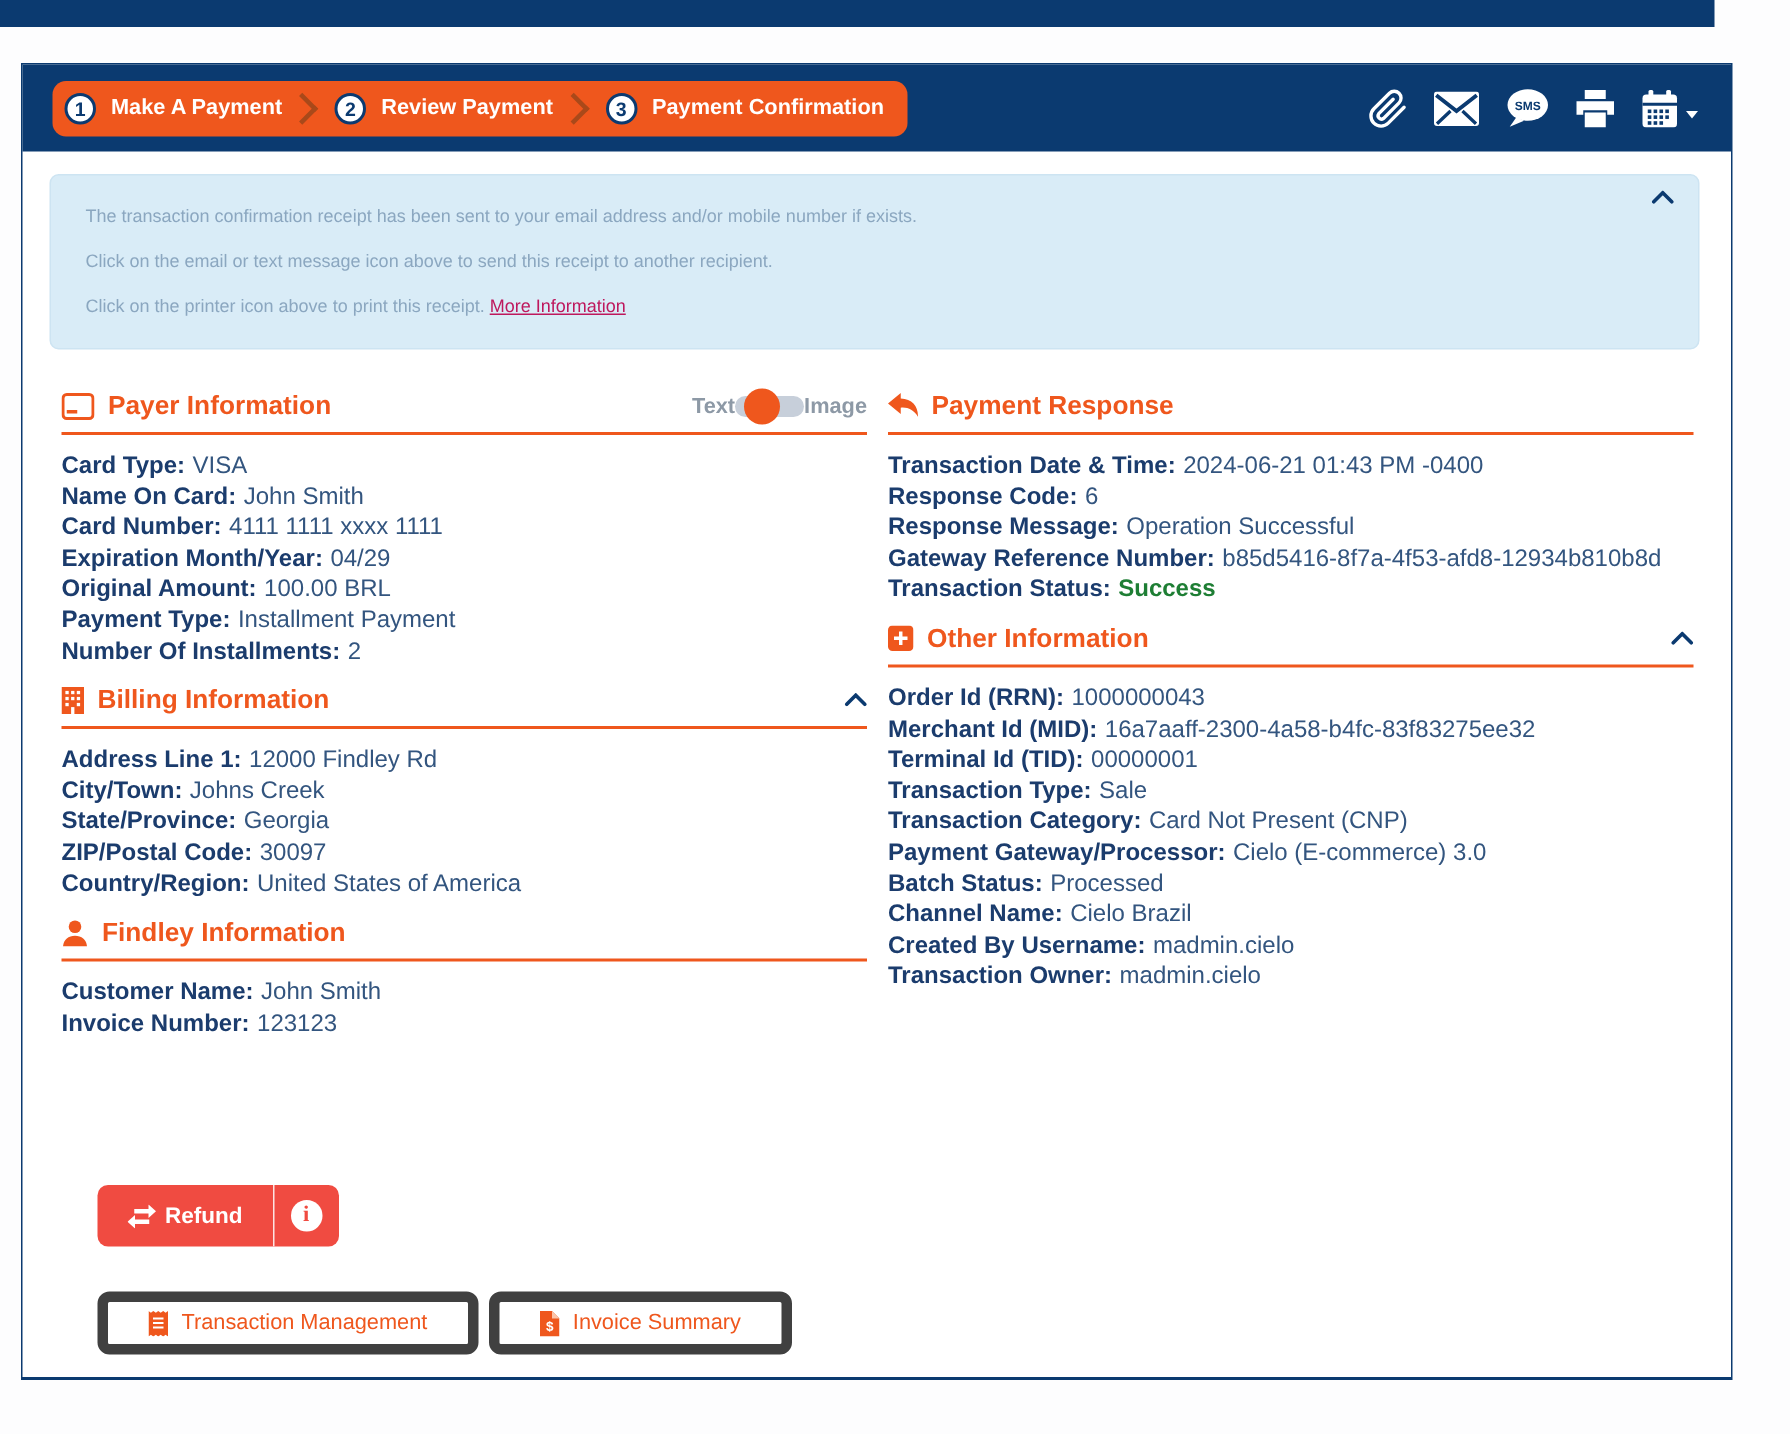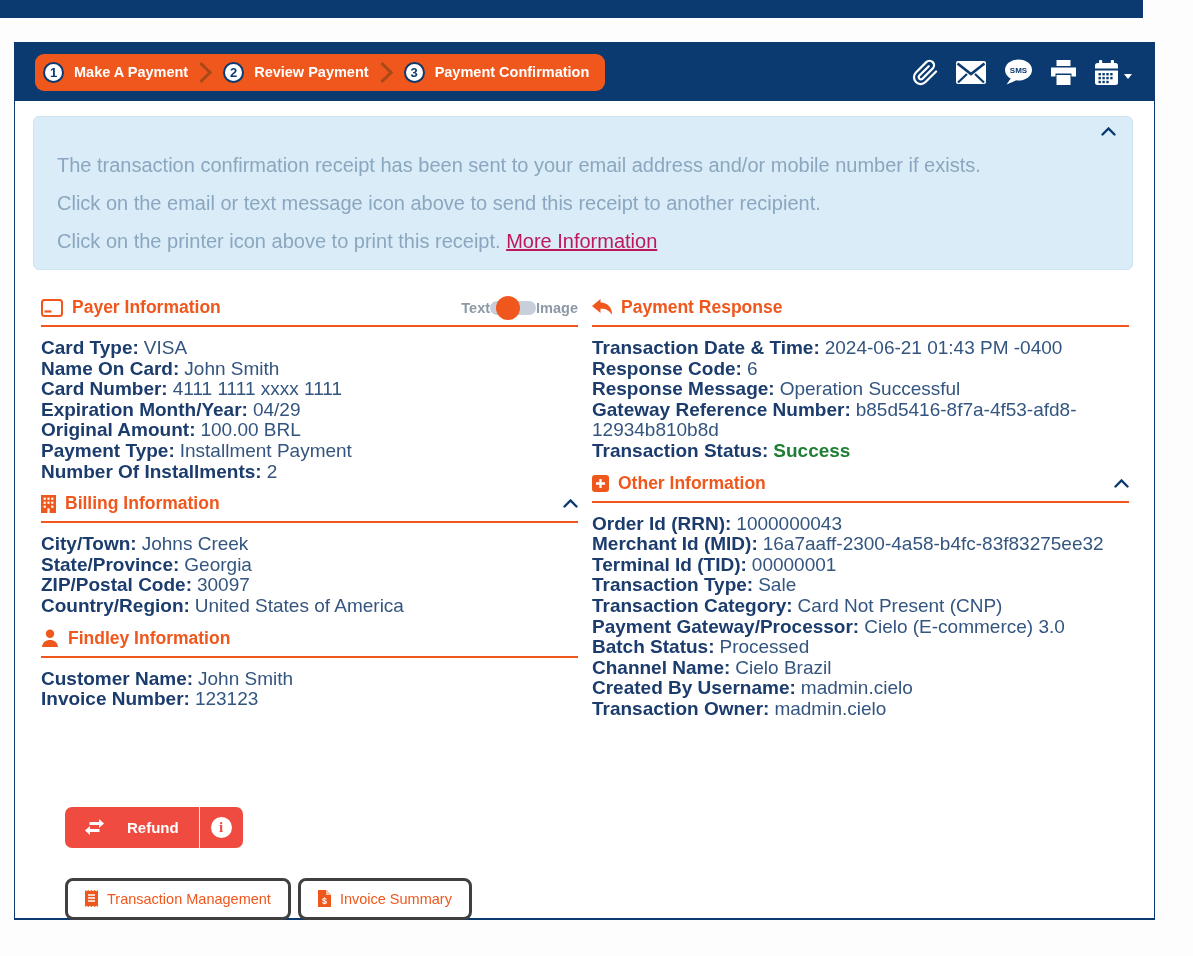--- a/index.html
+++ b/index.html
@@ -40,68 +40,68 @@
   
   .toolbar { display:flex; align-items:center; gap:17px; }
   .tool { display:flex; align-items:center; cursor:pointer; }
   .caret-down { width:0; height:0; border-left:4.5px solid transparent; border-right:4.5px solid transparent; border-top:5.5px solid #fff; margin-left:5px; margin-top:8px; }
 
   
   .alert {
     position:relative; margin:15px 21px 0 18px; background:#d9ecf7;
     border:1px solid #cde4f2; border-radius:6px; padding:19px 40px 6px 23px;
   }
-  .alert p { color:#8ba7c0; font-size:20px; line-height:17px; margin-bottom:13px;margin-top:21px; }
+  .alert p { color:#8ba7c0; font-size:12px; line-height:17px; margin-bottom:13px; }
   .alert .more-link { color:#be185d; text-decoration:underline; cursor:pointer; }
   .alert-collapse { position:absolute; top:10px; right:16px; cursor:pointer; }
 
   
   .content { display:grid; grid-template-columns:1fr 1fr; column-gap:14px; padding:27px 25px 0 26px; align-items:start; }
 
   .sec-head {
     display:flex; align-items:center; border-bottom:2px solid #ef571d;
     padding-bottom:7px; margin-bottom:11px;
   }
   .sec-title { display:flex; align-items:center; gap:9px; font-size:17.5px; font-weight:bold; color:#ef571d; }
   .sec-right { margin-left:auto; display:flex; align-items:center; }
   .collapse-btn { cursor:pointer; display:flex; }
 
   .fields { margin-bottom:11px; }
-  .field { font-size:19px; line-height:20.6px; color:#33557f; }
+  .field { font-size:16px; line-height:20.6px; color:#33557f; }
   .flabel { font-weight:bold; color:#1b3c6d; }
   .flabel::after { content:":"; }
   .fvalue { margin-left:5px; }
   .fvalue.success { color:#1e7e34; font-weight:bold; }
 
   .section + .section .sec-head { margin-top:10px; }
 
   
   .toggle-row { display:flex; align-items:center; cursor:pointer;margin-left:13px; }
   .toggle-label { color:#8d99a6; font-size:14.5px; font-weight:bold; }
   .switch { position:relative; width:46px; height:14px; background:#c7cfda; border-radius:7px; display:inline-block; }
   .knob { position:absolute; left:6px; top:-5px; width:24px; height:24px; border-radius:50%; background:#ef571d; }
 
   
   .actions { padding:0 0 0 50px; }
   .refund-group {
     margin-top:86px; display:inline-flex; align-items:stretch; background:#f04b41;
     border-radius:7px; overflow:hidden; height:41px; cursor:pointer;
   }
-  .refund-main { display:flex; align-items:center; gap:23px; padding:0 20px; color:#fff; font-size:15px; font-weight:600; }
+  .refund-main { display:flex; align-items:center; gap:6px; padding:0 20px; color:#fff; font-size:15px; font-weight:600; }
   .refund-div { width:1px; background:rgba(255,255,255,0.85); }
   .refund-info { display:flex; align-items:center; justify-content:center; width:43px; }
   .info-dot {
     width:21px; height:21px; border-radius:50%; background:#fff; color:#f04b41;
     font-family:"Liberation Serif", serif; font-weight:bold; font-size:15px;
     display:flex; align-items:center; justify-content:center;
   }
   .outline-row { margin-top:30px; display:flex; gap:7px; }
   .outline-btn {
-    display:inline-flex; align-items:center; gap:9px; height:42px; padding:0 17px;
-    background:#fff; border:3px solid #404040; border-radius:8px; color:#ef571d;
+    display:inline-flex; align-items:center; gap:9px; height:42px; padding:0 27px;
+    background:#fff; border:7px solid #404040; border-radius:8px; color:#ef571d;
     font-size:14.5px; cursor:pointer; font-family:inherit;
   }
 </style>
 </head>
 <body>
 
 <div class="topbar"></div>
 
 <div class="panel">
 
@@ -270,20 +270,23 @@
             <span>Billing Information</span>
           </span>
           <span class="sec-right collapse-btn">
             <svg width="15" height="9" viewBox="0 0 15 9" fill="none" stroke="#0b3a70" stroke-width="2.4" stroke-linecap="round">
                 <path d="M1.5 7.5 7.5 1.5l6 6"></path>
               </svg>
           </span>
         </div>
         <div class="fields">
 
+            <div class="field">
+              <span class="flabel">Address Line 1</span><span class="fvalue">12000 Findley Rd</span>
+            </div>
 
             <div class="field">
               <span class="flabel">City/Town</span><span class="fvalue">Johns Creek</span>
             </div>
 
             <div class="field">
               <span class="flabel">State/Province</span><span class="fvalue">Georgia</span>
             </div>
 
             <div class="field">

